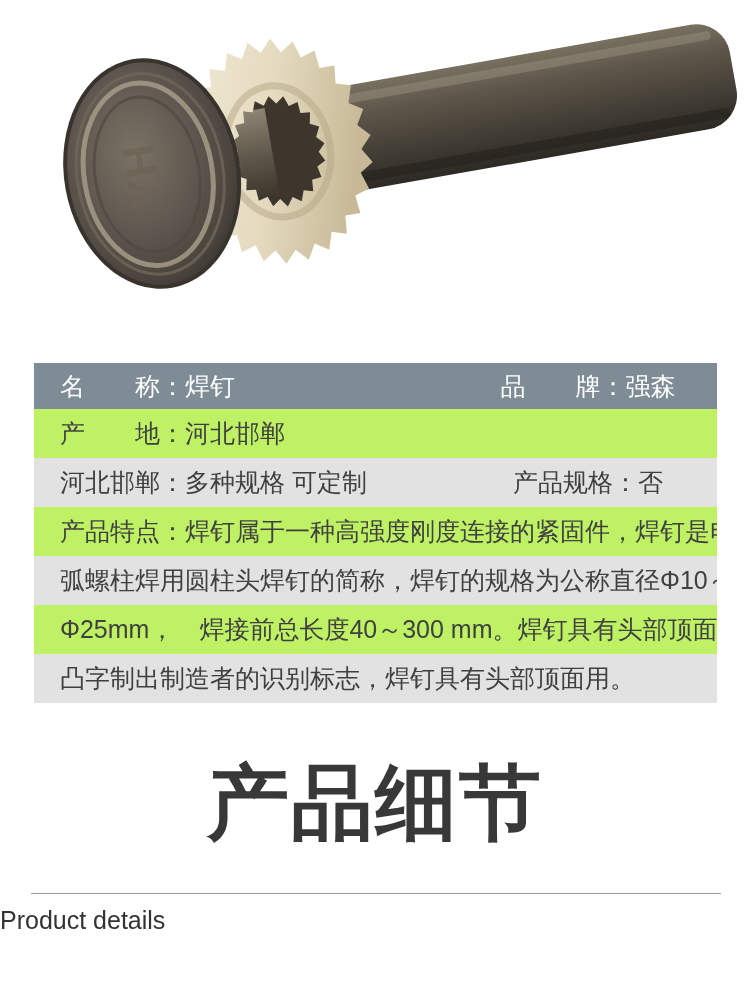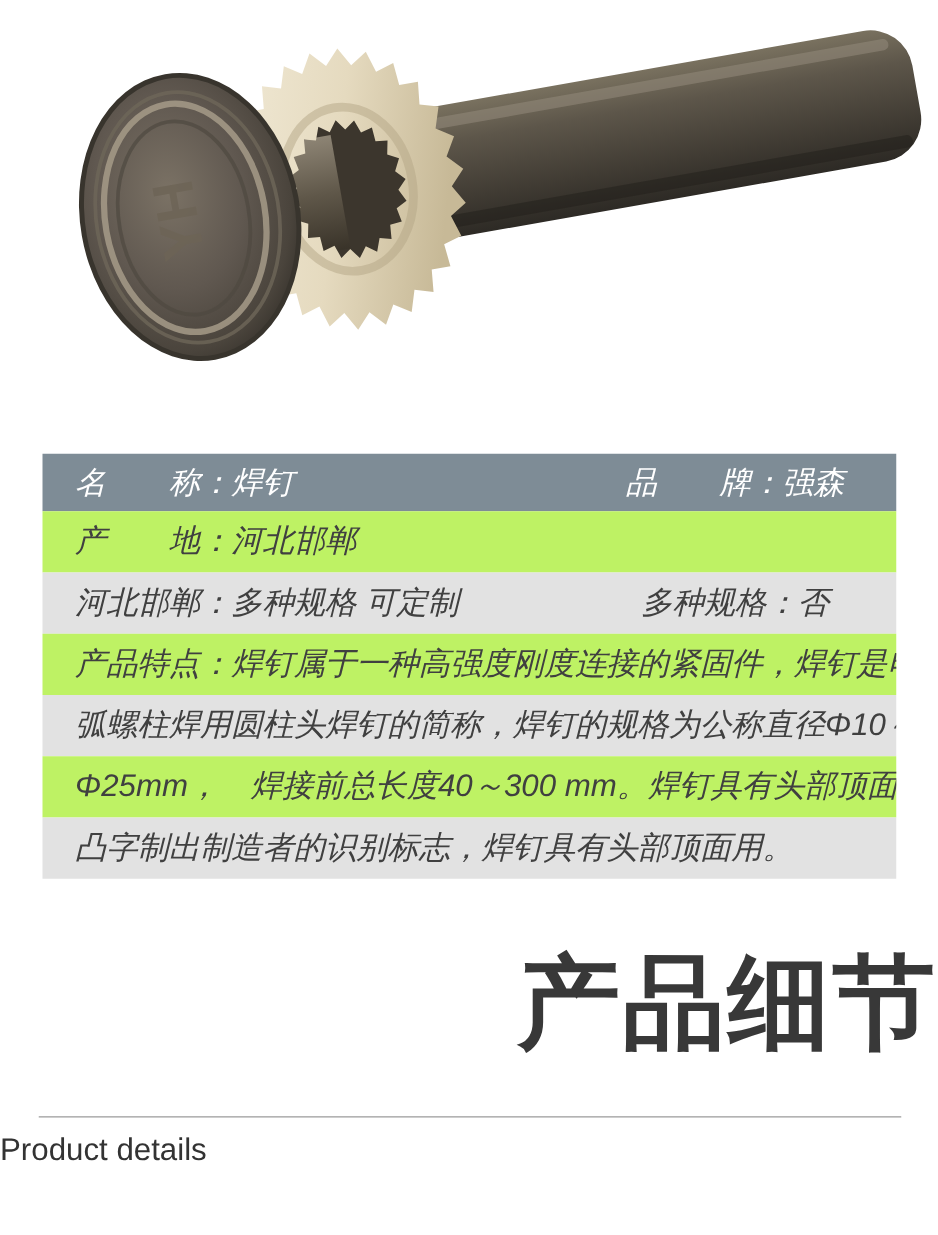--- a/index.html
+++ b/index.html
@@ -31,21 +31,20 @@
     font-size: 25px;
     font-weight: 500;
     color: #404040;
   }
   .row {
     display: flex;
     height: 49px;
     line-height: 49px;
     white-space: nowrap;
     overflow: hidden;
-    font-style: italic;
   }
   .row.header {
     height: 46px;
     line-height: 46px;
     background: #7e8c96;
     color: #ffffff;
   }
   .row.light { background: #bef264; }
   .row.dark  { background: #e2e2e2; }
   .cell-left {
@@ -64,21 +63,21 @@
     padding-left: 26px;
     box-sizing: border-box;
     width: 100%;
   }
   
   .section-title {
     position: absolute;
     top: 756px; left: 0;
     width: 750px;
     margin: 0;
-    text-align: right;
+    text-align: center;
     font-size: 82px;
     line-height: 1.15;
     font-weight: 900;
     letter-spacing: 2px;
     color: #383838;
   }
   .divider {
     position: absolute;
     top: 893px; left: 31px;
     width: 690px;
@@ -156,21 +155,21 @@
   <section class="spec-table">
     <div class="row header">
       <div class="cell-left">名　　称：焊钉</div>
       <div class="cell-right">品　　牌：强森</div>
     </div>
     <div class="row light">
       <div class="cell-left">产　　地：河北邯郸</div>
     </div>
     <div class="row dark">
       <div class="cell-left">河北邯郸：多种规格 可定制</div>
-      <div class="cell-right">多种规格：否</div>
+      <div class="cell-right">产品规格：否</div>
     </div>
     <div class="row light">
       <span class="feature-line">产品特点：焊钉属于一种高强度刚度连接的紧固件，焊钉是电</span>
     </div>
     <div class="row dark">
       <span class="feature-line">弧螺柱焊用圆柱头焊钉的简称，焊钉的规格为公称直径Φ10～</span>
     </div>
     <div class="row light">
       <span class="feature-line">Φ25mm，　焊接前总长度40～300 mm。焊钉具有头部顶面用</span>
     </div>

